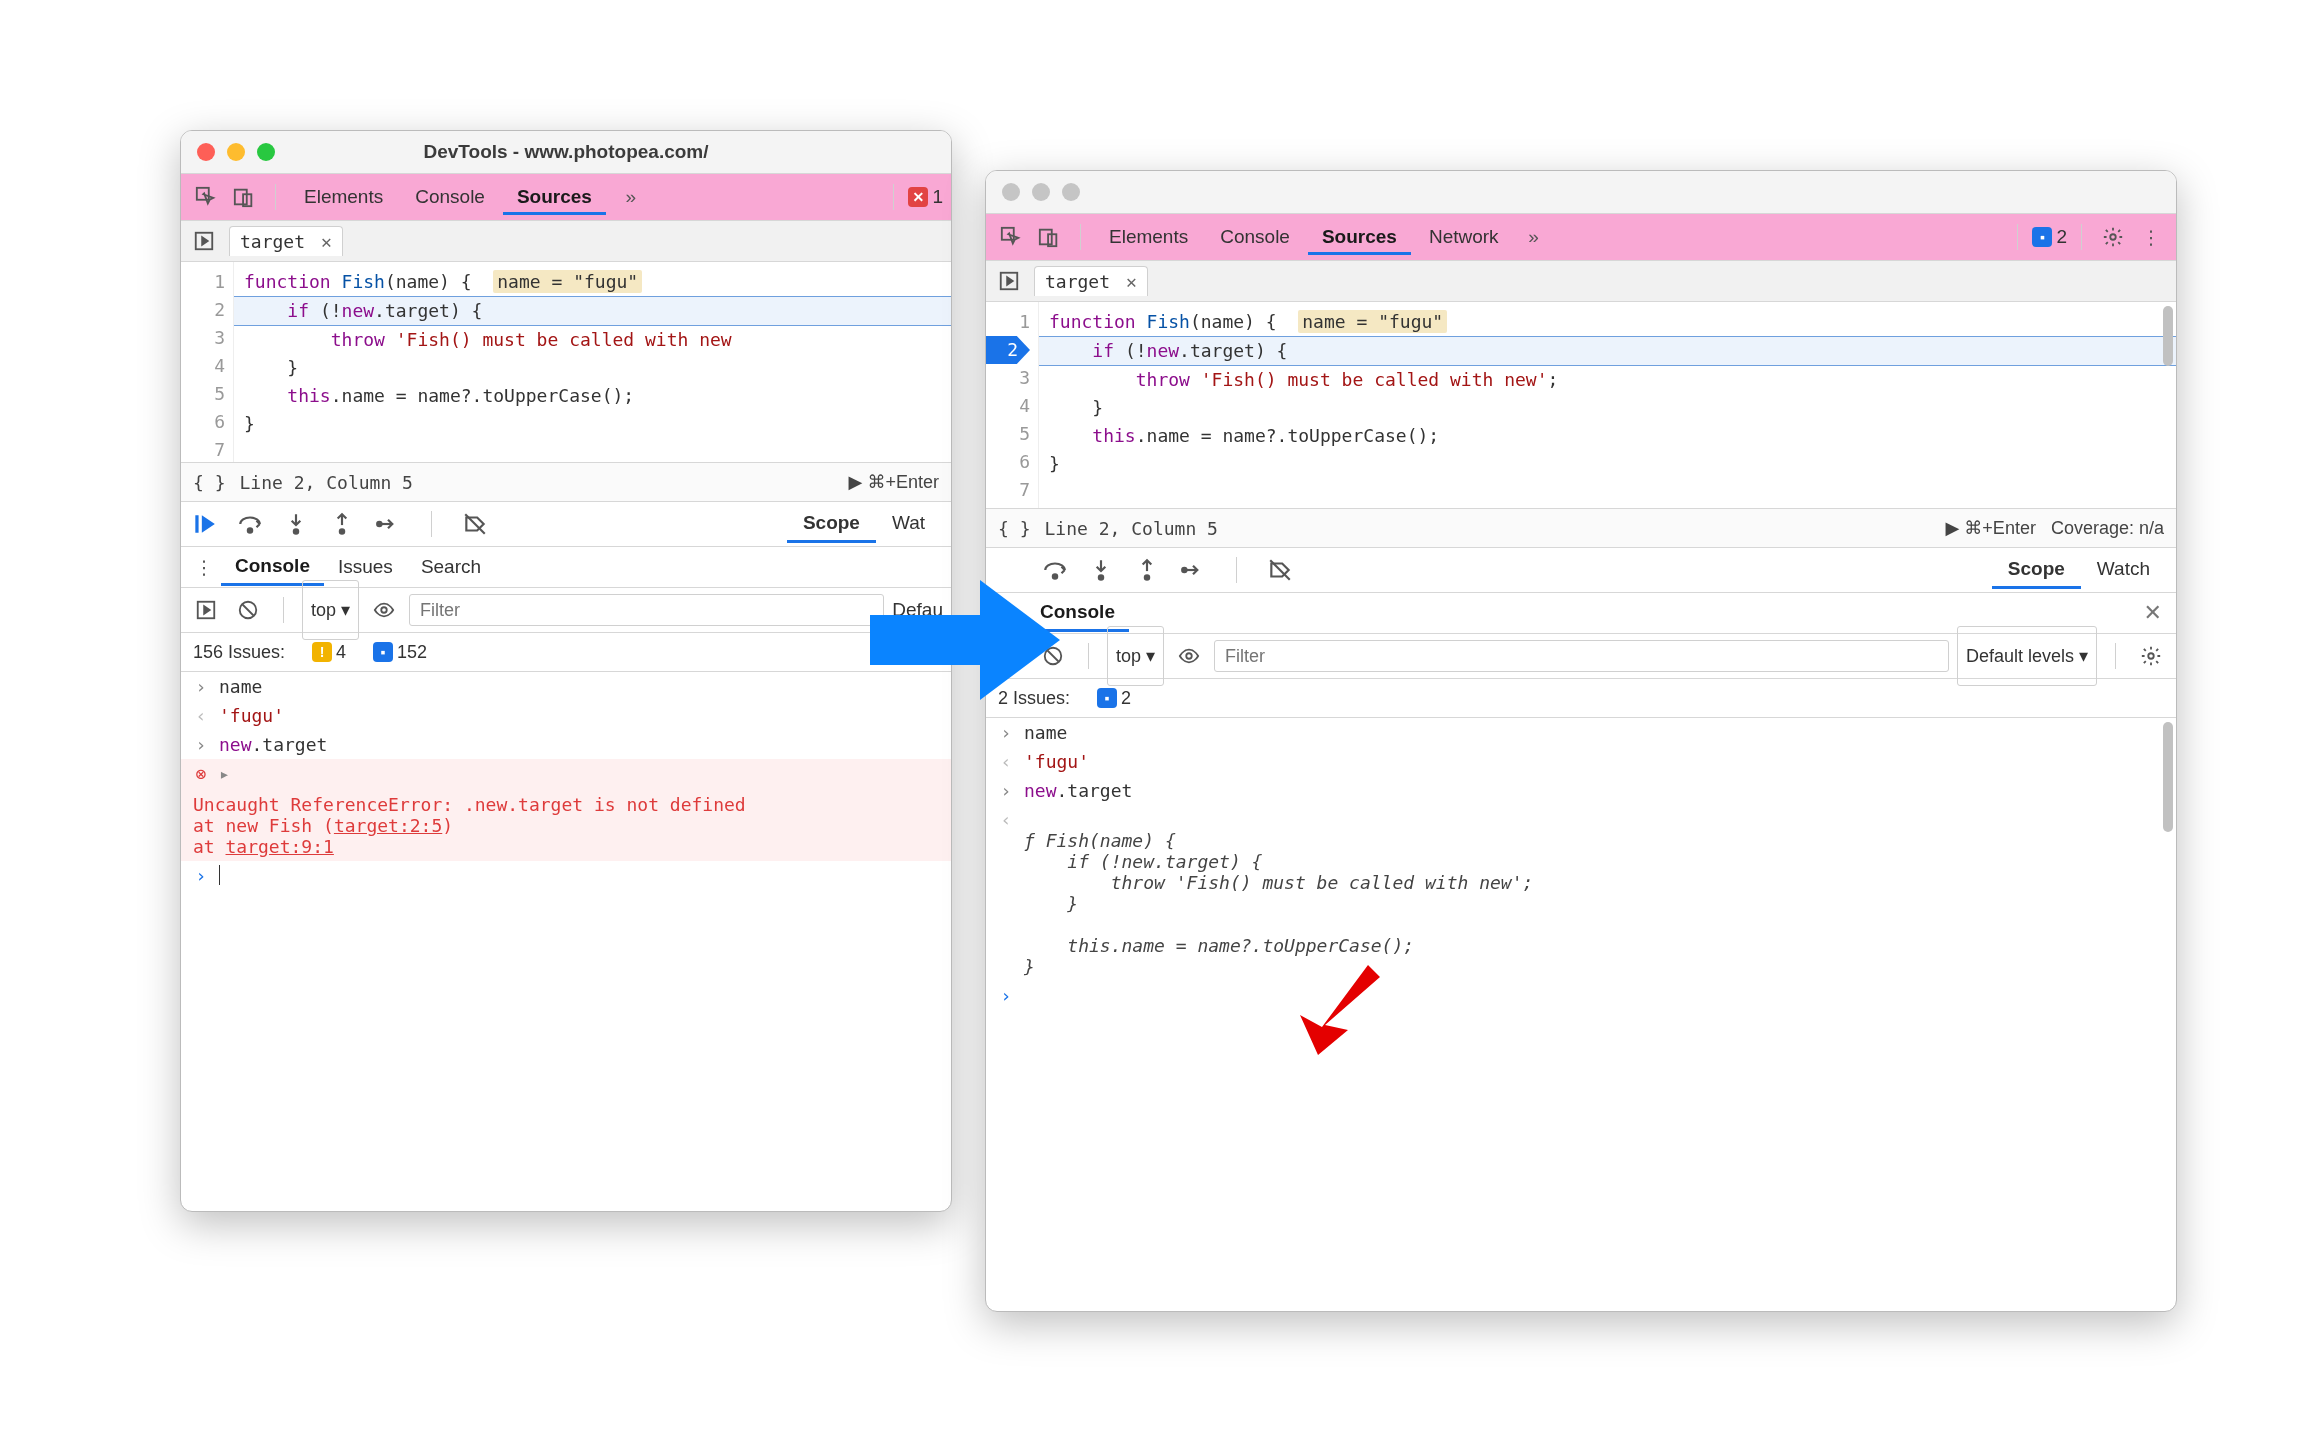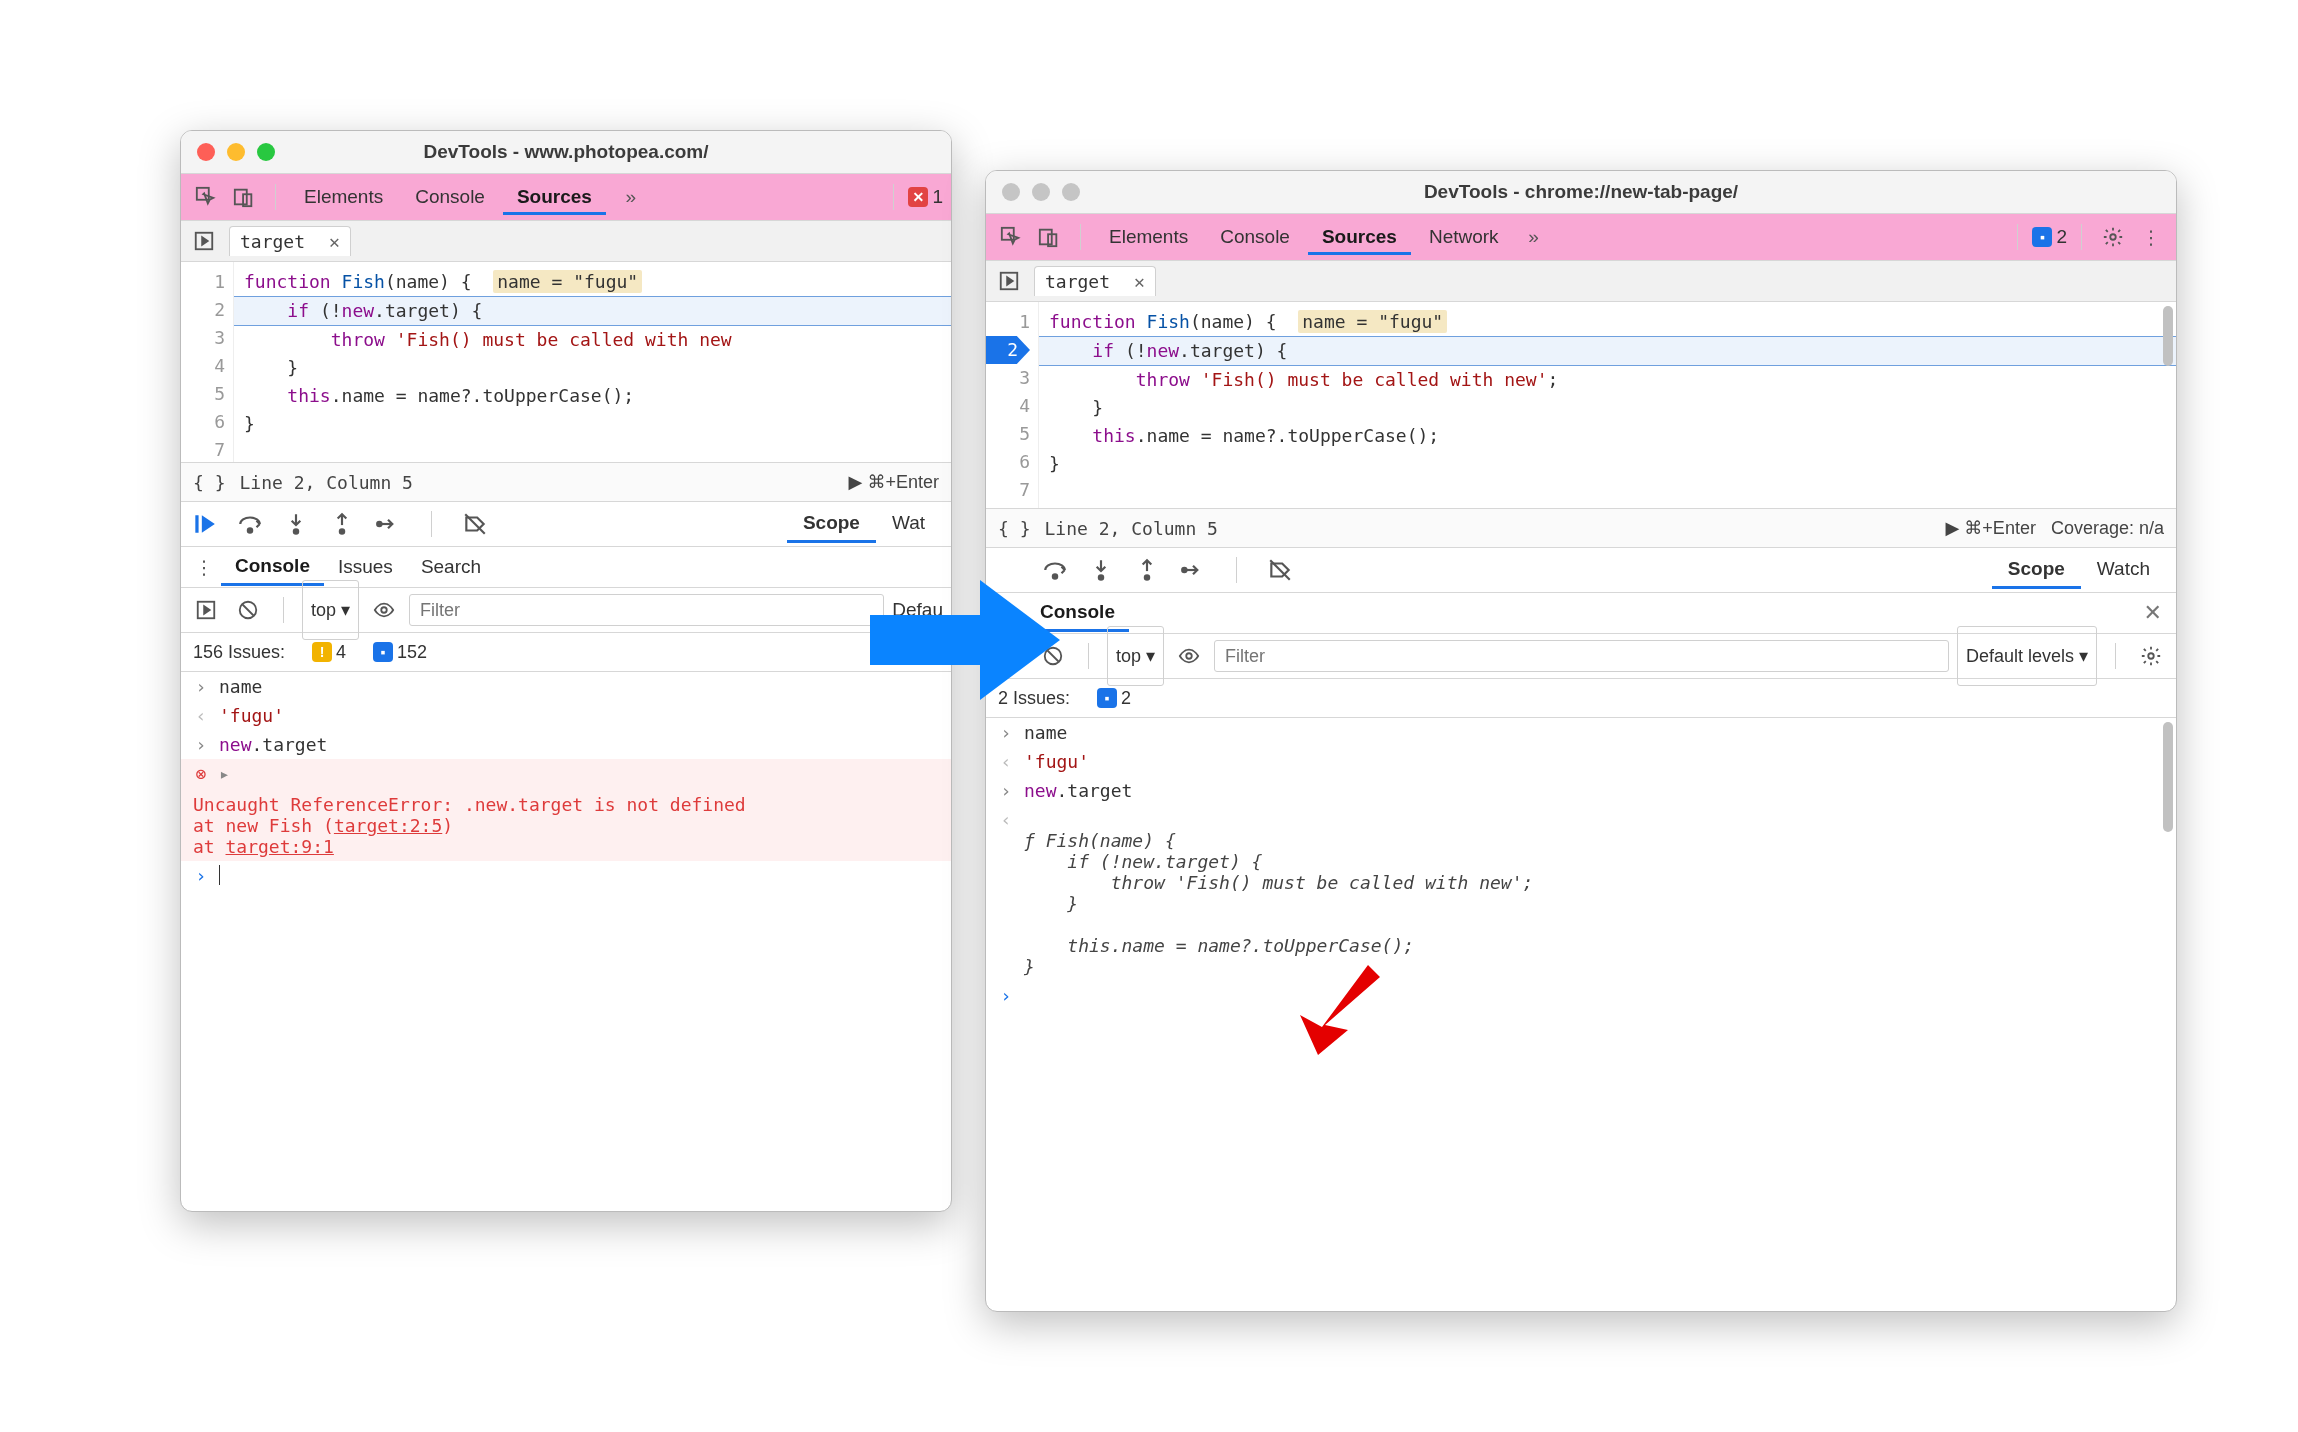--- a/index.html
+++ b/index.html
@@ -34,21 +34,21 @@
 .vsep{width:1px;height:26px;background:#d0d0d0;margin:0 10px}
 .tab{padding:6px 14px;color:#333;cursor:pointer}
 .tab.active{color:#1a1a1a;font-weight:600;border-bottom:3px solid var(--active-blue);padding-bottom:4px}
 .count-pill{display:inline-flex;align-items:center;gap:4px;}
 .count-pill .iconsq{width:20px;height:20px;border-radius:4px;display:flex;align-items:center;justify-content:center;font-size:14px;font-weight:bold}
 .iconsq.err{background:#e24343;color:#fff}
 .iconsq.warn{background:#f2b300;color:#fff}
 .iconsq.msg{background:#1a73e8;color:#fff}
 
 .filetabs{display:flex;align-items:center;height:40px;border-bottom:1px solid #d7d7d7;background:#f1f1f1;padding:0 6px;gap:8px}
-.filetab{display:flex;align-items:center;gap:24px;padding:4px 10px;background:#fff;border:1px solid #d0d0d0;border-bottom:none;border-radius:4px 4px 0 0;font-family:Menlo,Consolas,monospace;font-size:18px}
+.filetab{display:flex;align-items:center;gap:16px;padding:4px 10px;background:#fff;border:1px solid #d0d0d0;border-bottom:none;border-radius:4px 4px 0 0;font-family:Menlo,Consolas,monospace;font-size:18px}
 .filetab .x{color:#666;cursor:pointer}
 
 .code-area{display:flex;font-family:Menlo,Consolas,monospace;font-size:18px;background:#fff;position:relative}
 .gutter{width:44px;text-align:right;color:#999;padding:6px 8px 6px 0;background:#fff;border-right:1px solid #eee;user-select:none;line-height:28px}
 .code-lines{flex:1;padding:6px 0;line-height:28px}
 .code-lines .ln{white-space:pre;padding:0 10px}
 .ln.hl{background:var(--hl-line);border-top:1px solid #6fa0de;border-bottom:1px solid #6fa0de}
 .gut-arrow{position:absolute;left:0;width:44px;height:28px;background:var(--hl-arrow);clip-path:polygon(0 0,70% 0,100% 50%,70% 100%,0 100%);color:#fff;text-align:right;padding-right:12px;box-sizing:border-box;line-height:28px;font-size:18px}
 .kw{color:var(--keyword)}.fn{color:var(--fname)}.str{color:var(--string)}
 .pill{background:var(--yellow-pill);padding:1px 4px;border-radius:2px}
@@ -286,21 +286,20 @@
 </div>
 
 <div class="window" style="left:985px;top:170px;width:1190px;height:1140px">
 
   <div class="titlebar">
     <div class="traffic dim">
       <div class="dot"></div>
       <div class="dot"></div>
       <div class="dot"></div>
     </div>
-    <div class="title">DevTools - chrome://new-tab-page/</div>
   </div>
 
   <div class="tabstrip">
     <div class="icon-btn">
           <svg viewBox="0 0 24 24" fill="none" stroke="currentColor" stroke-width="2">
             <rect x="2" y="2" width="13" height="13"></rect>
             <path d="M9 9l11 4-4 2-2 4-4-11z"></path>
           </svg>
         </div>
     <div class="icon-btn">

